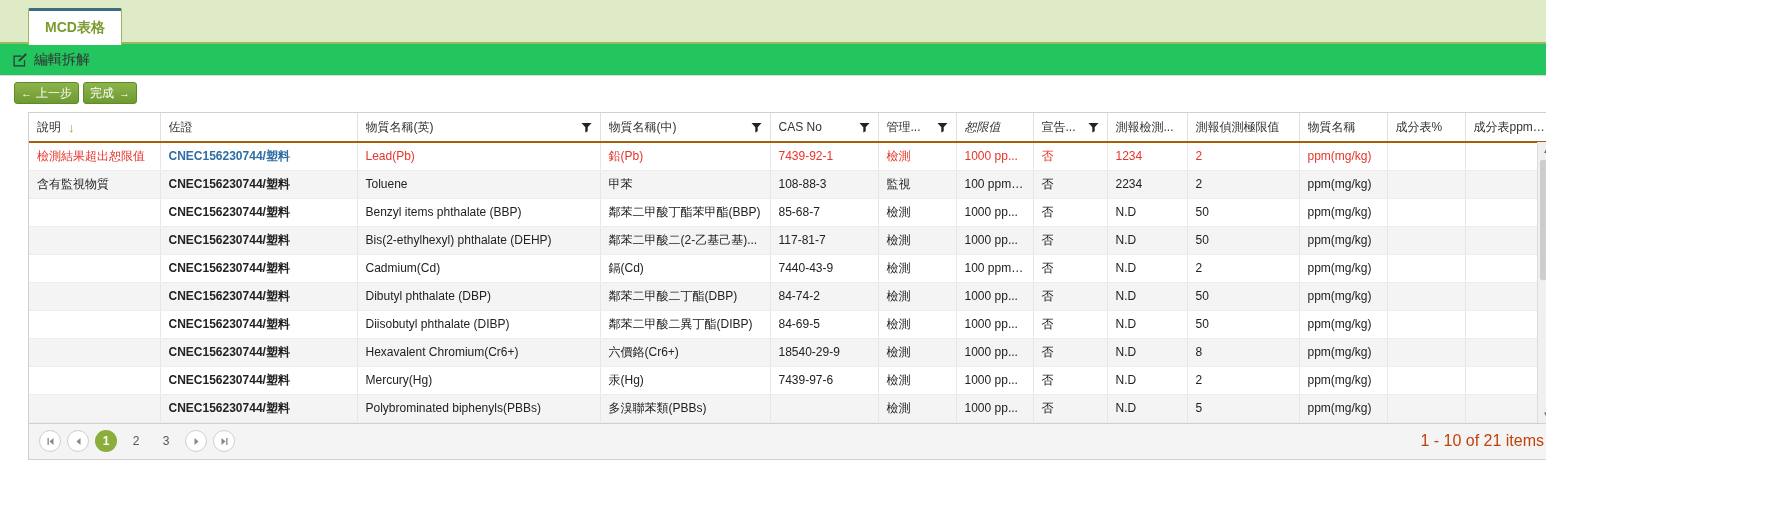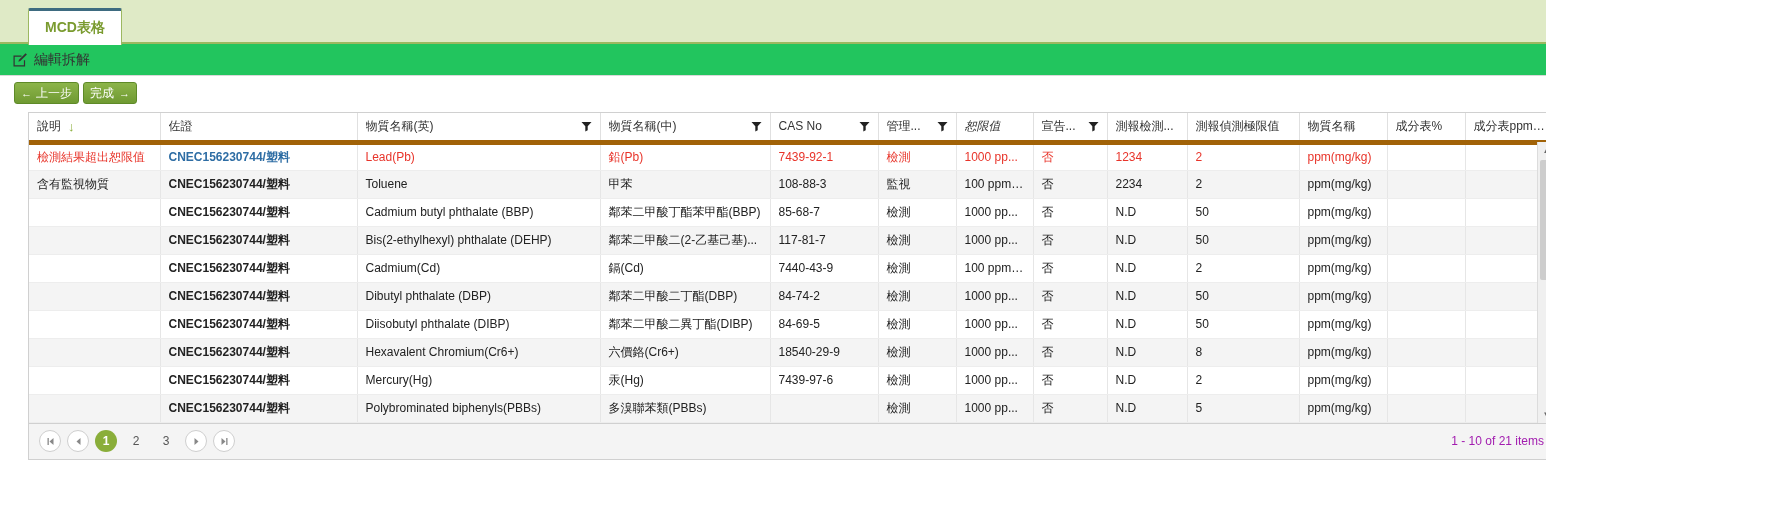--- a/index.html
+++ b/index.html
@@ -120,21 +120,21 @@
   table.grid {
     border-collapse: collapse;
     table-layout: fixed;
     width: 1525px;
     font-size: 12px;
   }
   table.grid th {
     height: 29px;
     background: #ffffff;
     border-right: 1px solid #e0e0e0;
-    border-bottom: 5px solid #a16207;
+    border-bottom: 2px solid #a16207;
     font-weight: normal;
     color: #333333;
     text-align: left;
     padding: 0 8px;
     box-sizing: border-box;
     vertical-align: middle;
     overflow: hidden;
     white-space: nowrap;
     position: relative;
   }
@@ -246,22 +246,22 @@
     cursor: pointer;
     box-sizing: border-box;
   }
   .pager-num.active {
     background: #8aae3a;
     color: #ffffff;
     font-weight: bold;
   }
   .pager-info {
     margin-left: auto;
-    font-size: 12px;
-    color: #a21caf;
+    font-size: 16px;
+    color: #c2410c;
   }
 </style>
 </head>
 <body>
 
 <div id="app">
 
   <div class="tabstrip">
     <div class="tab">
       <span class="tab-label">MCD表格</span>
@@ -444,21 +444,21 @@
             <td>否</td>
             <td>2234</td>
             <td>2</td>
             <td>ppm(mg/kg)</td>
             <td></td>
             <td></td>
           </tr>
           <tr class="norm">
             <td></td>
             <td class="link">CNEC156230744/塑料</td>
-            <td>Cadmium butyl phthalate (BBP)</td>
+            <td>Benzyl items phthalate (BBP)</td>
             <td>鄰苯二甲酸丁酯苯甲酯(BBP)</td>
             <td>85-68-7</td>
             <td>檢測</td>
             <td>1000 pp...</td>
             <td>否</td>
             <td>N.D</td>
             <td>50</td>
             <td>ppm(mg/kg)</td>
             <td></td>
             <td></td>

